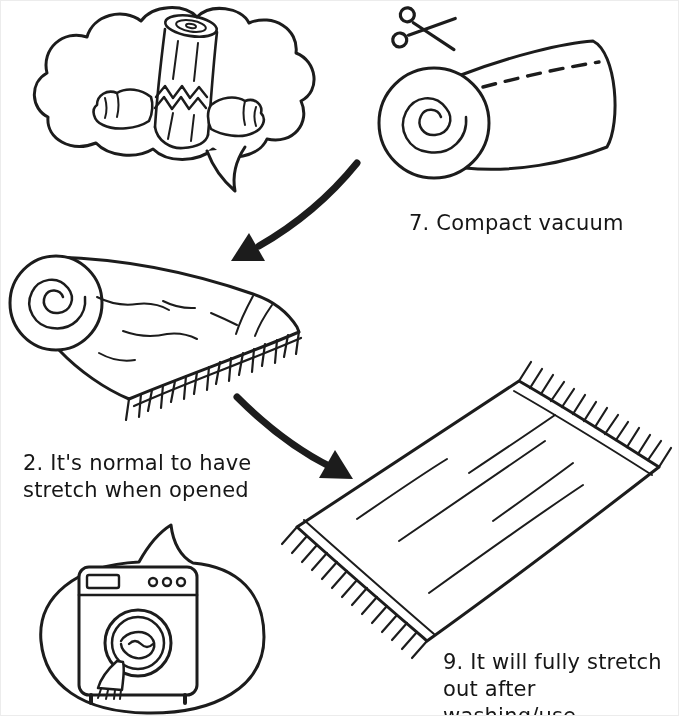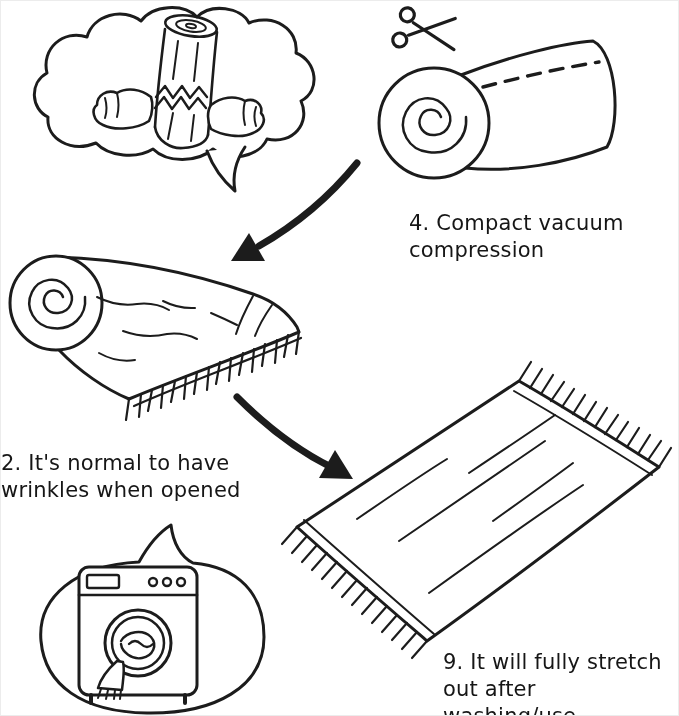--- a/index.html
+++ b/index.html
@@ -16,21 +16,21 @@
   .art *{stroke-linecap:round;stroke-linejoin:round;}
   .caption{
     position:absolute;
     color:#161616;
     font-size:21px;
     line-height:27px;
     letter-spacing:.2px;
   }
   .caption span{display:block;}
   .cap1{left:408px;top:209px;width:220px;}
-  .cap2{left:0;top:449px;width:255px;}
+  .cap2{left:22px;top:449px;width:255px;}
   .cap3{left:442px;top:648px;width:230px;}
 </style>
 </head>
 <body>
 
 <div class="frame">
 
   <svg class="art" viewBox="0 0 679 716">
 
     <g stroke="#1c1c1c" fill="none" stroke-width="3">
@@ -152,25 +152,24 @@
         <path stroke-width="2.4" d="M 120,640 C 126,630 142,628 150,636 C 157,644 152,655 141,657 C 131,659 121,651 120,643
              M 128,643 q 6,-6 12,0 q 6,6 12,0"></path>
         <path fill="#ffffff" stroke-width="2.5" d="M 116,660 C 107,668 100,677 97,687 L 121,689 C 122,679 124,669 122,661 Z"></path>
         <path stroke-width="2" d="M 100,688 L 97,697 M 107,689 L 105,698 M 114,689 L 113,698 M 120,689 L 119,698"></path>
         <path stroke-width="4" d="M 90,694 L 90,702 M 184,694 L 184,702"></path>
       </g>
     </g>
   </svg>
 
   <div class="caption cap1">
-    <span>4. Compact vacuum</span>
-    <span>compression</span>
+    <span>7. Compact vacuum</span>
   </div>
   <div class="caption cap2">
     <span>2. It's normal to have</span>
-    <span>wrinkles when opened</span>
+    <span>stretch when opened</span>
   </div>
   <div class="caption cap3">
     <span>9. It will fully stretch</span>
     <span>out after washing/use</span>
   </div>
 
 </div>
 
 </body></html>

